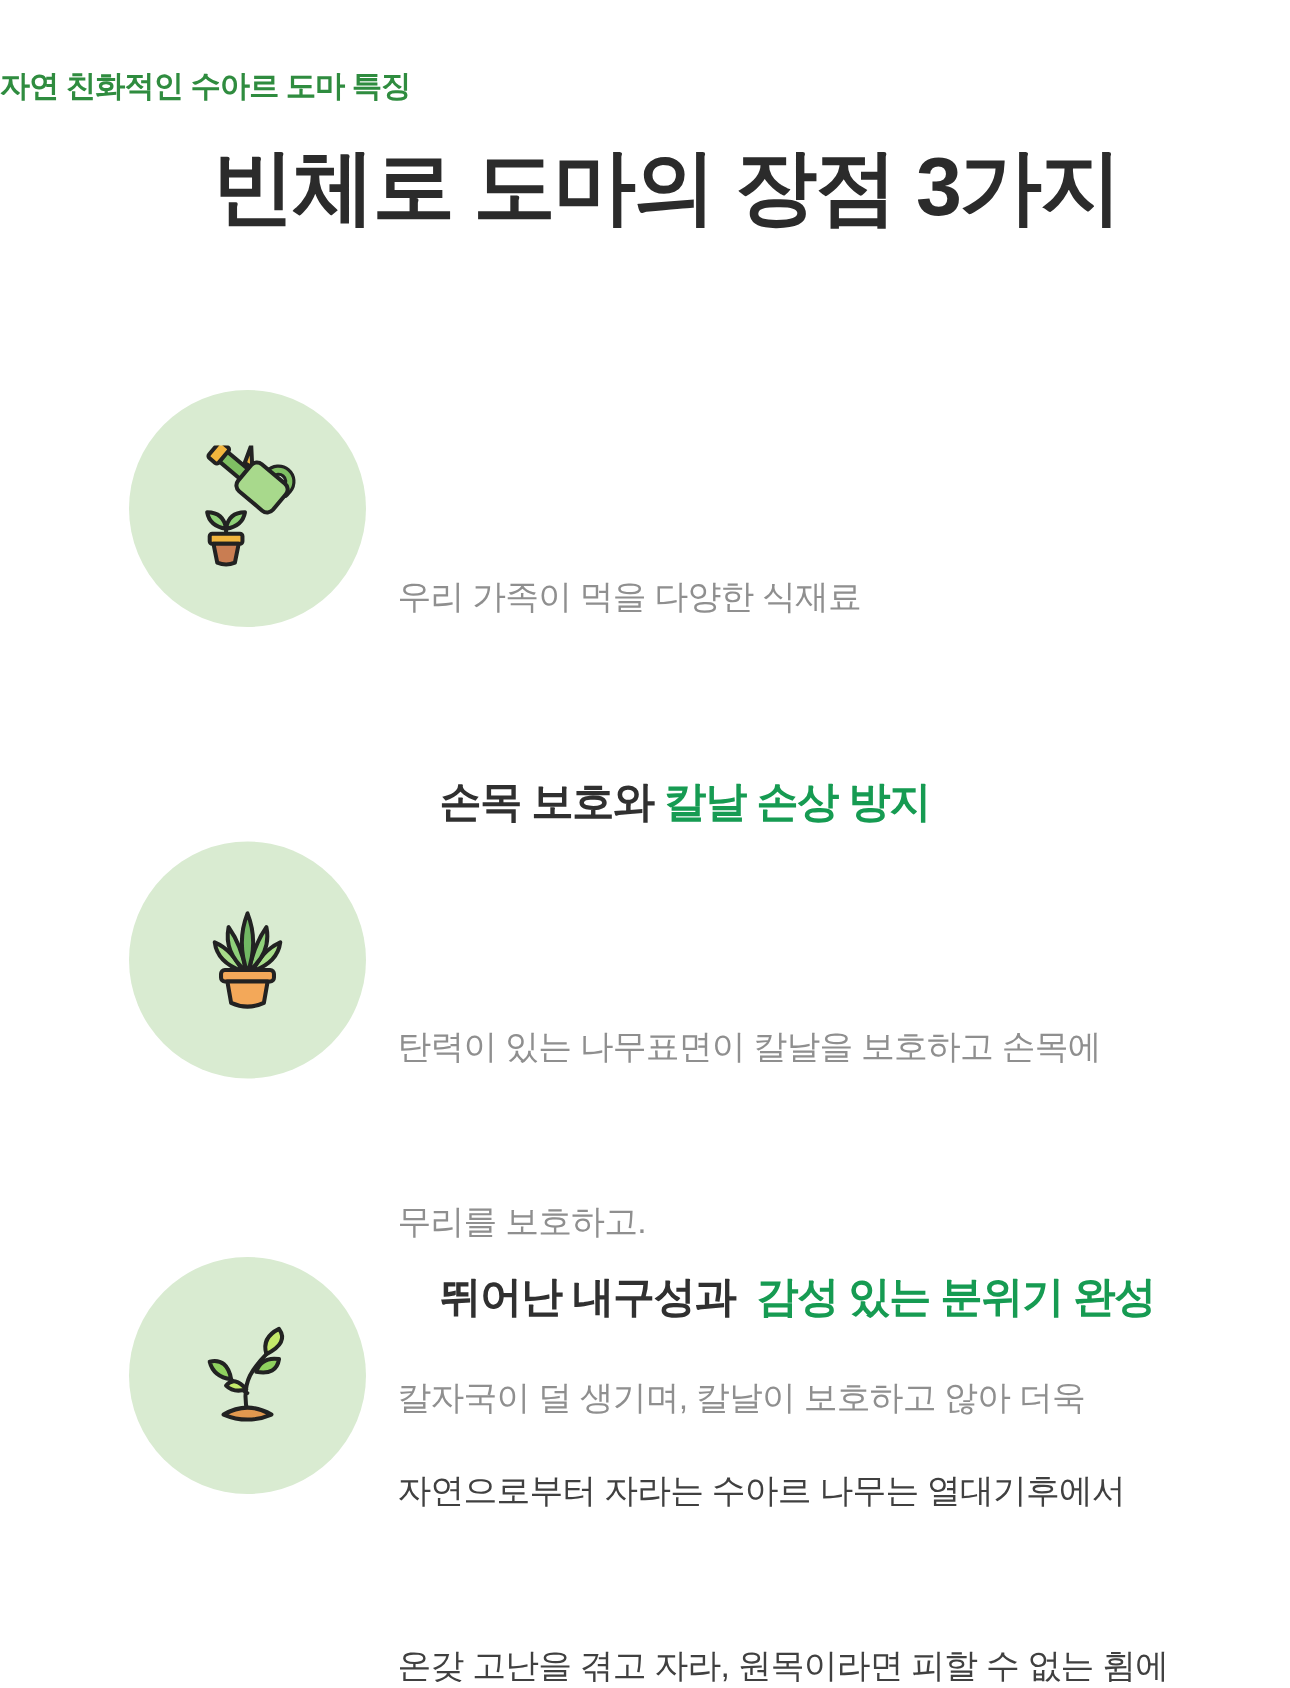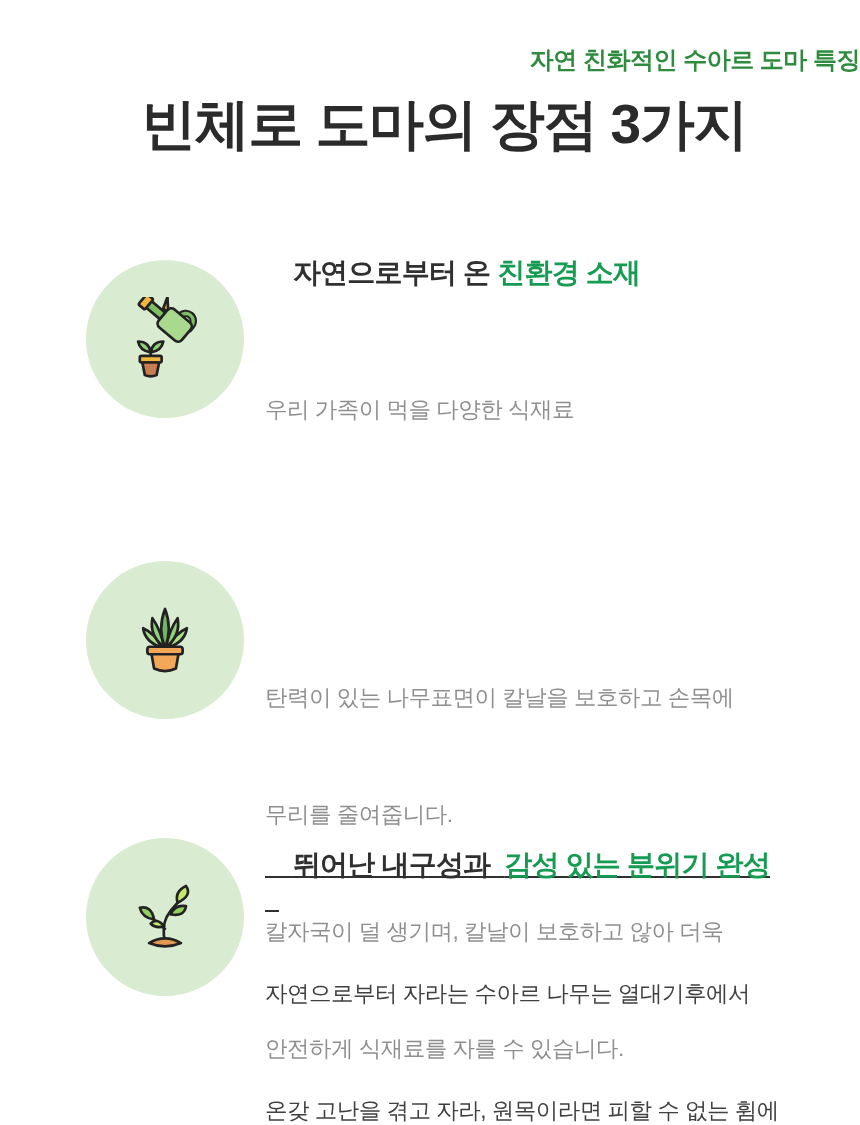--- a/index.html
+++ b/index.html
@@ -22,22 +22,22 @@
     height: 1125px;
     margin: 0 auto;
     background: var(--background);
     overflow: hidden;
   }
 
   .eyebrow {
     position: absolute;
     top: 44px; left: 0;
     width: 100%;
-    text-align: right;
-    font-size: 24px;
+    text-align: left;
+    font-size: 20px;
     font-weight: bold;
     letter-spacing: -0.5px;
     color: var(--eyebrow_green);
     white-space: pre;
   }
 
   .main-title {
     position: absolute;
     top: 88px; left: 0;
     width: 100%;
@@ -82,27 +82,27 @@
     line-height: 39px;
     letter-spacing: -0.5px;
     color: var(--body_gray);
     white-space: pre;
   }
   .sec-body.dark { color: var(--body_dark); }
 
   
   #sec1-title { top: 222px; }
   #sec1-circle { top: 260px; }
-  #sec1-body { top: 312px; text-align: center; }
+  #sec1-body { top: 300px; text-align: center; }
 
   #sec2-title { top: 484px; }
   #sec2-circle { top: 561px; }
   #sec2-body { top: 600px; }
 
-  #sec3-title { top: 814px; text-decoration: underline; }
+  #sec3-title { top: 814px; }
   #sec3-circle { top: 838px; }
   #sec3-body { top: 896px; }
 
   .ol { stroke: #222; stroke-width: 3.2; stroke-linejoin: round; stroke-linecap: round; }
 </style>
 </head>
 <body>
 
 <div class="page">
 
@@ -119,43 +119,42 @@
         <path d="M60 20 a9 9 0 0 1 18 0 v4" fill="none" stroke="#7fbf63" stroke-width="4" stroke-linecap="round"></path>
         <rect class="ol" x="44" y="18" width="36" height="28" rx="6" fill="#a8d98c"></rect>
       </g>
       <line class="ol" x1="33" y1="62" x2="33" y2="72" stroke="#222"></line>
       <path class="ol" d="M33 66 Q20 64 18 53 Q31 53 33 66 Z" fill="#8ed077"></path>
       <path class="ol" d="M33 66 Q46 64 48 53 Q35 53 33 66 Z" fill="#8ed077"></path>
       <rect class="ol" x="20" y="70" width="26" height="8" rx="2" fill="#f2b53d"></rect>
       <path class="ol" d="M23 78 L43 78 L40 93 Q33 96 26 93 Z" fill="#c97d52"></path>
     </svg>
   </div>
-  <div class="sec-title" id="sec1-title">
-    <span>자연으로부터 온 </span><span class="accent">친환경 소재</span>
-  </div>
   <div class="sec-body" id="sec1-body">
     <div>우리 가족이 먹을 다양한 식재료</div>
   </div>
 
   <div class="icon-circle" id="sec2-circle">
     <svg viewBox="0 0 100 100" aria-hidden="true">
       <path class="ol" d="M24 36 Q26 52 46 59 Q38 42 24 36 Z" fill="#a8dd8a"></path>
       <path class="ol" d="M76 36 Q74 52 54 59 Q62 42 76 36 Z" fill="#a8dd8a"></path>
       <path class="ol" d="M35 24 Q31 44 49 59 Q45 38 35 24 Z" fill="#8fd07a"></path>
       <path class="ol" d="M65 24 Q69 44 51 59 Q55 38 65 24 Z" fill="#8fd07a"></path>
       <path class="ol" d="M50 13 Q41 36 50 60 Q59 36 50 13 Z" fill="#71b763"></path>
       <rect class="ol" x="29" y="58" width="42" height="9" rx="3" fill="#f3a859"></rect>
       <path class="ol" d="M34 67 L66 67 L63 84 Q50 90 37 84 Z" fill="#f3a859"></path>
     </svg>
   </div>
+  <div class="sec-title" id="sec2-title">
+    <span>손목 보호와 </span><span class="accent">칼날 손상 방지</span>
+  </div>
   <div class="sec-body" id="sec2-body">
     <div>탄력이 있는 나무표면이 칼날을 보호하고 손목에</div>
-    <div>무리를 줄여줍니다.</div>
+    <div>무리를 보호하고.</div>
     <div>칼자국이 덜 생기며, 칼날이 보호하고 않아 더욱</div>
-    <div>안전하게 식재료를 자를 수 있습니다.</div>
   </div>
 
   <div class="icon-circle" id="sec3-circle">
     <svg viewBox="0 0 100 100" aria-hidden="true">
       <path d="M50 80 Q46 62 52 50 Q57 41 65 33" fill="none" stroke="#222" stroke-width="3.2" stroke-linecap="round"></path>
       <path d="M50 64 Q43 60 37 53" fill="none" stroke="#222" stroke-width="3" stroke-linecap="round"></path>
       <path class="ol" d="M65 33 Q61 20 75 13 Q83 24 65 33 Z" fill="#c4e96a"></path>
       <path class="ol" d="M57 47 Q61 35 75 37 Q73 50 57 47 Z" fill="#8fd05f"></path>
       <path class="ol" d="M37 53 Q23 51 20 39 Q34 36 37 53 Z" fill="#8fd05f"></path>
       <path class="ol" d="M49 61 Q39 64 33 58 Q40 50 49 61 Z" fill="#c4e96a"></path>

